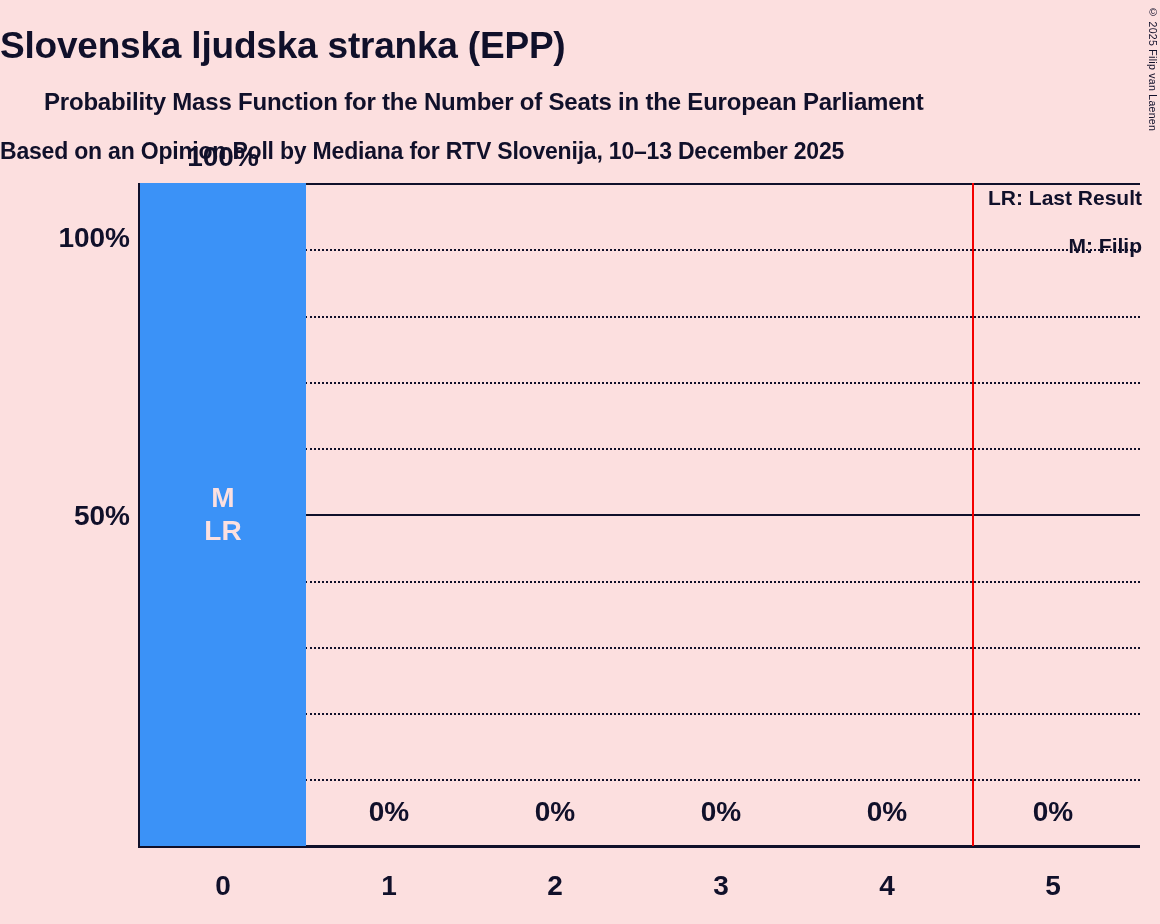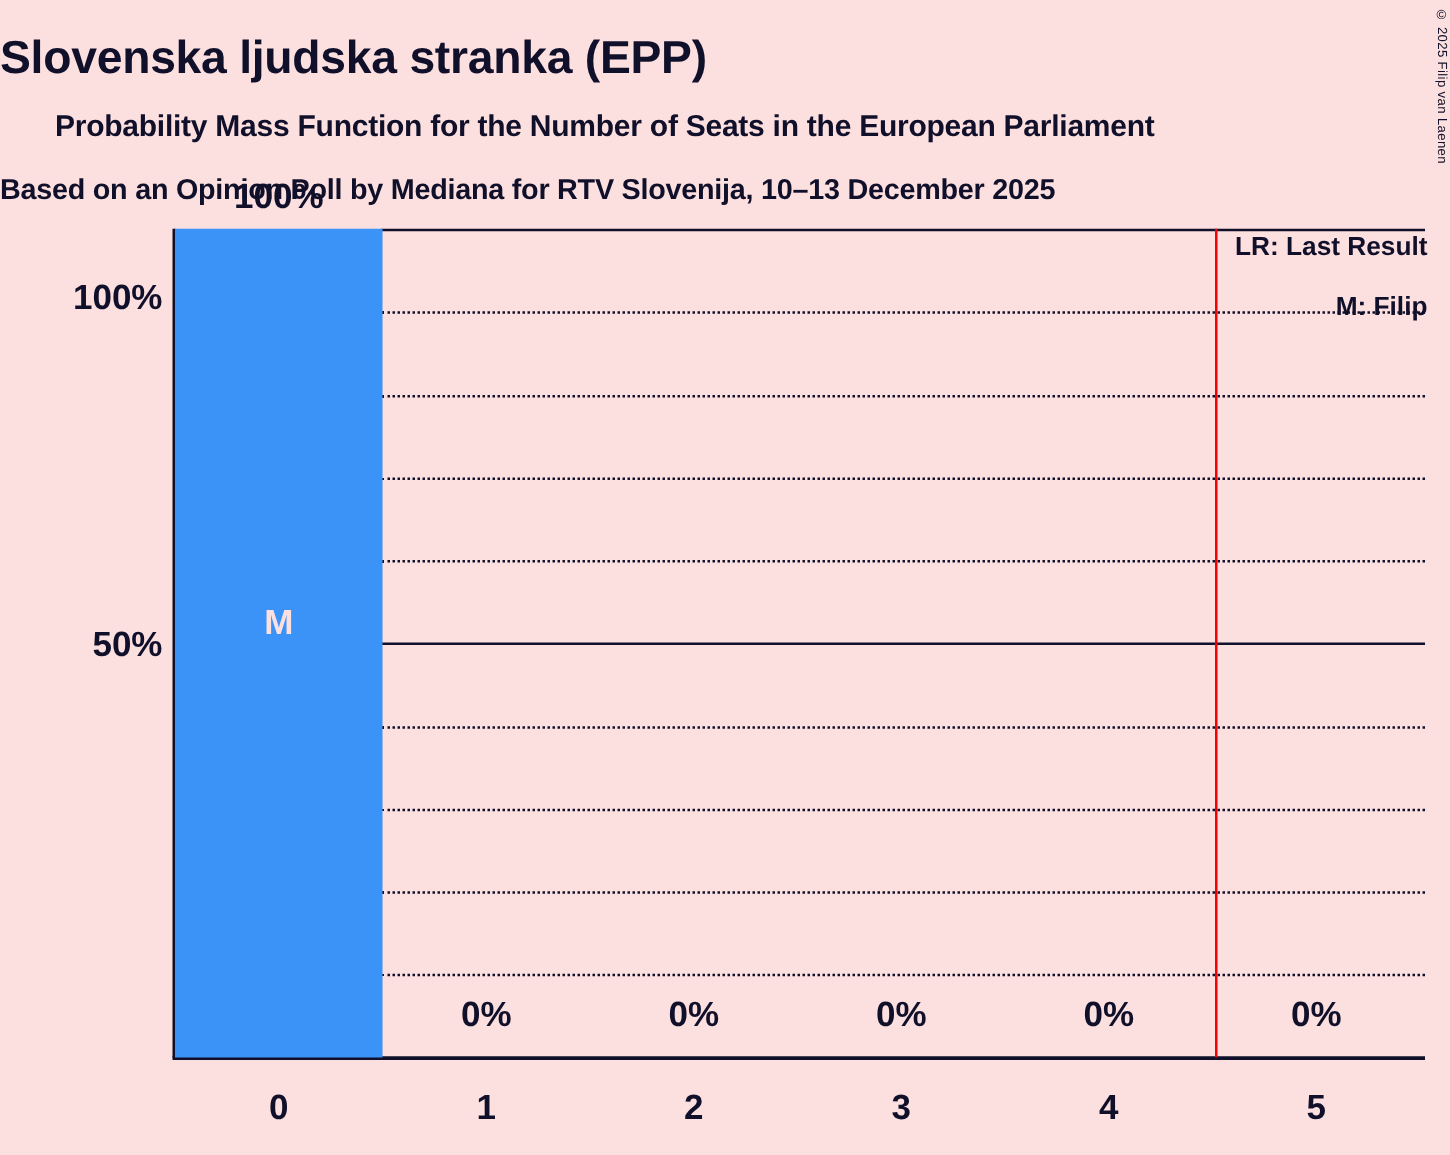--- a/index.html
+++ b/index.html
@@ -194,20 +194,21 @@
     <div class="gridline" style="top:265px;"></div>
     <div class="gridline solid" style="top:331px;"></div>
     <div class="gridline" style="top:398px;"></div>
     <div class="gridline" style="top:464px;"></div>
     <div class="gridline" style="top:530px;"></div>
     <div class="gridline" style="top:596px;"></div>
 
     <div class="bar" style="left:0px; width:166px; height:663px;">
       <div class="bar-fill" style="height:663px;"></div>
       <div class="bar-inner-label" style="top:298px;">M</div>
+      <div class="bar-inner-label" style="top:331px;">LR</div>
     </div>
     <div class="bar" style="left:166px; width:166px; height:0px;">
       <div class="bar-fill" style="height:0px;"></div>
     </div>
     <div class="bar" style="left:332px; width:166px; height:0px;">
       <div class="bar-fill" style="height:0px;"></div>
     </div>
     <div class="bar" style="left:498px; width:166px; height:0px;">
       <div class="bar-fill" style="height:0px;"></div>
     </div>

